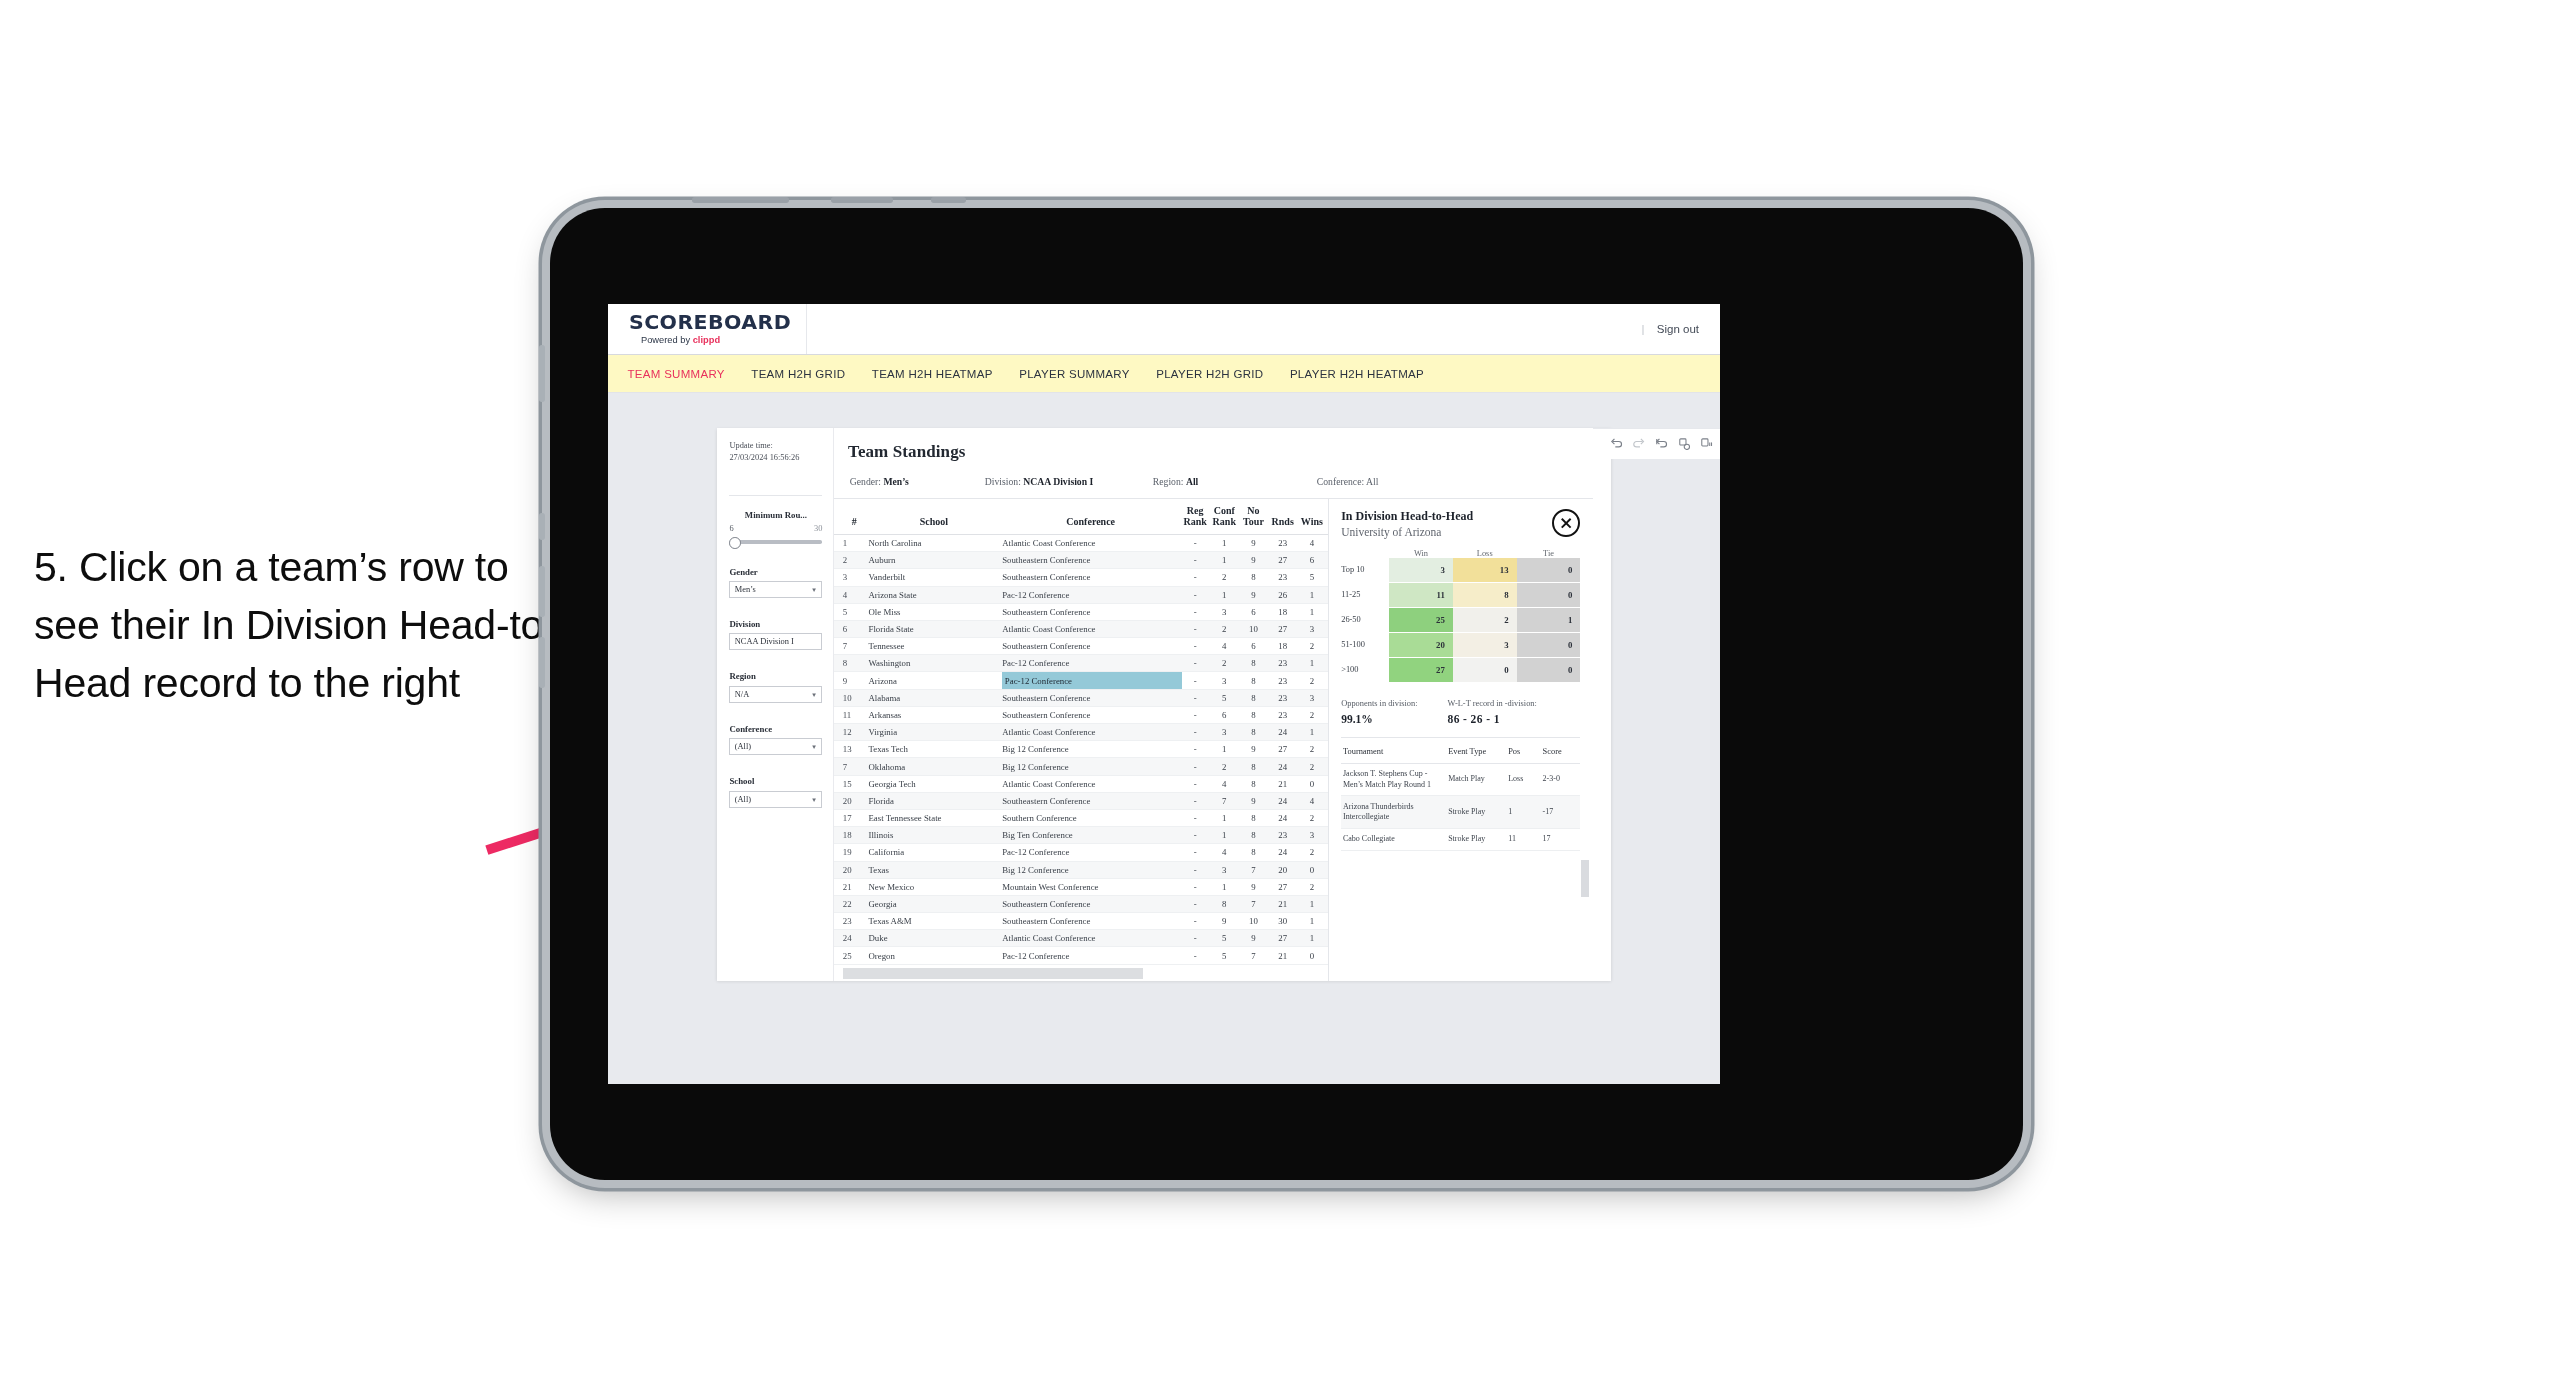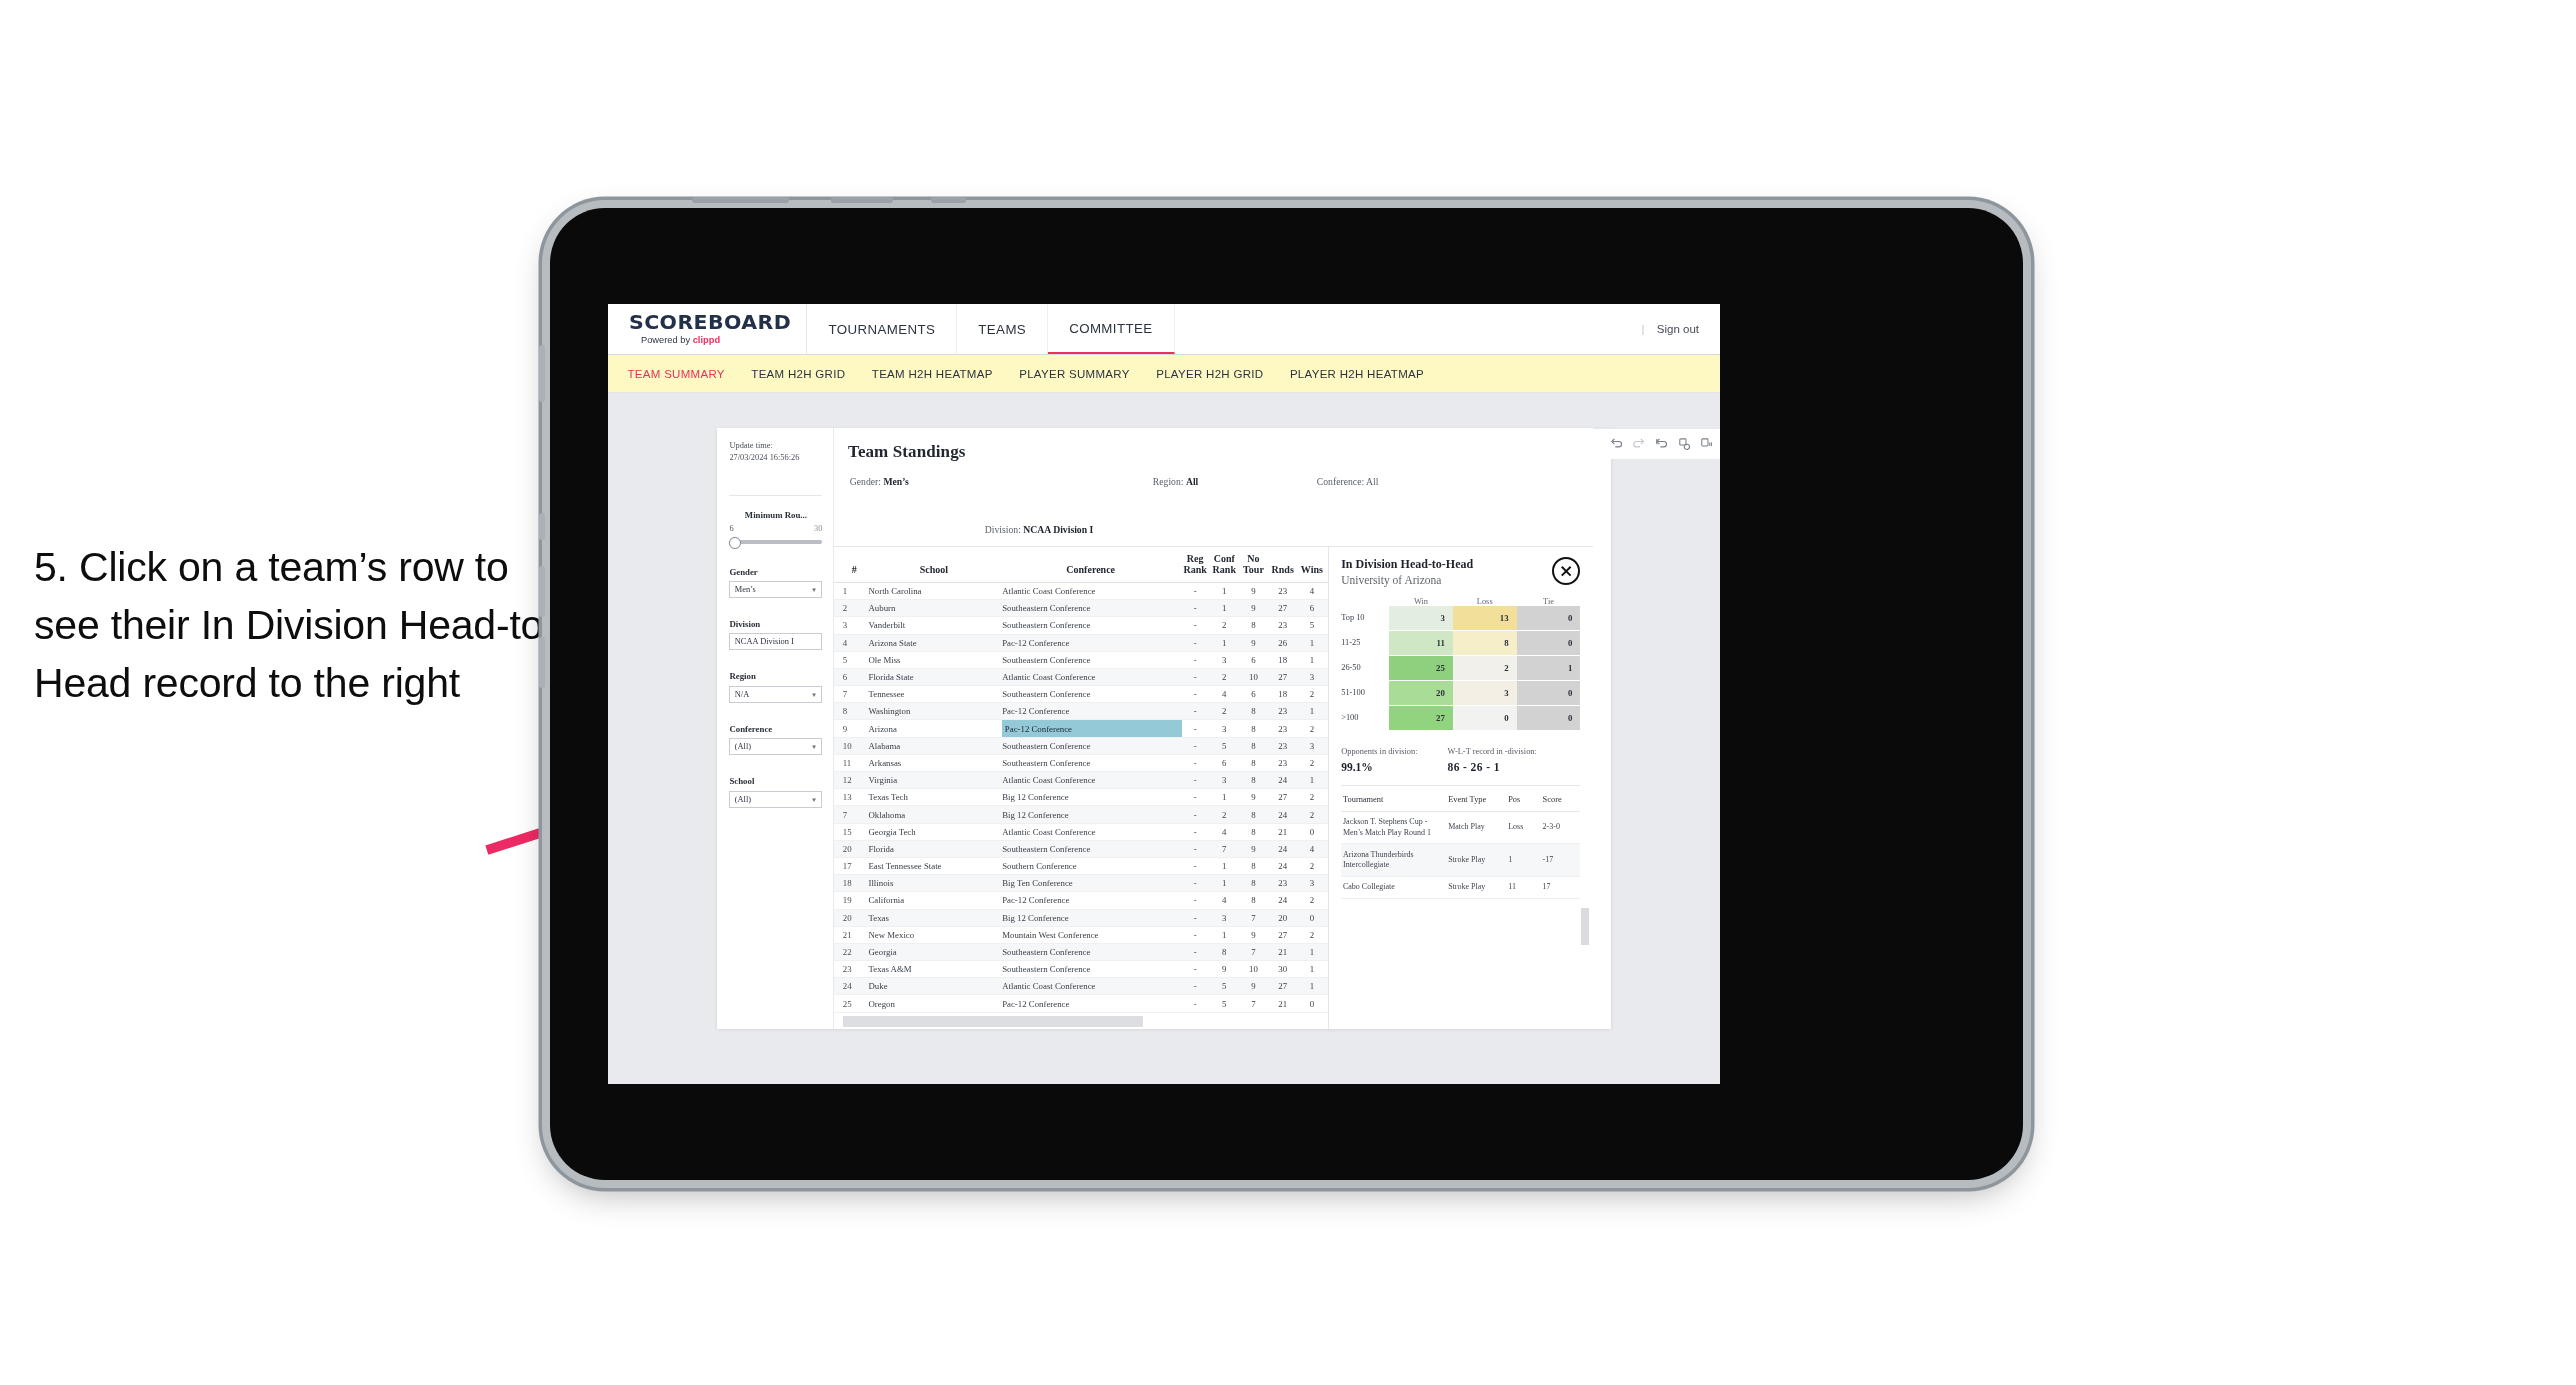--- a/index.html
+++ b/index.html
@@ -75,21 +75,21 @@
   .caret{font-size:6.2px;color:#6b7079;}
 
   
   .center{flex:1;min-width:0;display:flex;flex-direction:column;}
   .panel-head{padding:14px 0 0 14px;}
   .panel-title{font-size:17px;font-weight:bold;color:#222831;letter-spacing:0.1px;}
   .crit{display:flex;margin:14px 0 10.6px 1.8px;font-size:9.7px;color:#5b616b;}
   .crit span{margin-right:0;}
   .crit b{color:#1d222b;font-weight:bold;}
   .crit-1{width:135px;}
-  .crit-2{width:168px;margin-top:48px;}
+  .crit-2{width:168px;}
   .crit-3{width:164px;}
 
   .tablezone{display:flex;border-top:0.9px solid #e4e6ea;}
   .tblwrap{flex:1;min-width:0;}
   table.std{border-collapse:collapse;width:100%;font-size:8.8px;color:#3a4049;table-layout:fixed;}
   table.std th{font-weight:bold;color:#222831;font-size:10px;padding:6.2px 2.7px 6.2px 0;text-align:center;vertical-align:bottom;border-bottom:0.9px solid #dfe1e5;line-height:1.15;}
   table.std td{padding:3.1px 2.7px 3.1px 0;border-bottom:0.9px solid #eef0f2;vertical-align:middle;}
   tr.alt td{background:#f6f7f8;}
   .c-rk{width:23px;padding-left:8.8px !important;color:#474d56;}
   .c-sc{width:131px;}
@@ -168,25 +168,20 @@
     <div class="dev-btn btn-l2"></div>
     <div class="dev-btn btn-l3"></div>
     <div class="dev-btn btn-l4"></div>
 
     <div class="screen">
 
       <div class="topnav">
         <div class="brand">
           <div class="brand-name">SCOREBOARD</div>
           <div class="brand-sub"><span>Powered by </span><b>clippd</b></div>
-        </div>
-        <div class="topnav-items">
-          <div class="topnav-item">TOURNAMENTS</div>
-          <div class="topnav-item">TEAMS</div>
-          <div class="topnav-item active">COMMITTEE</div>
         </div>
         <div class="topnav-right">
           <span class="vdiv">|</span>
           <span>Sign out</span>
         </div>
       </div>
 
       <div class="subnav">
         <div class="subnav-item active">TEAM SUMMARY</div>
         <div class="subnav-item">TEAM H2H GRID</div>

